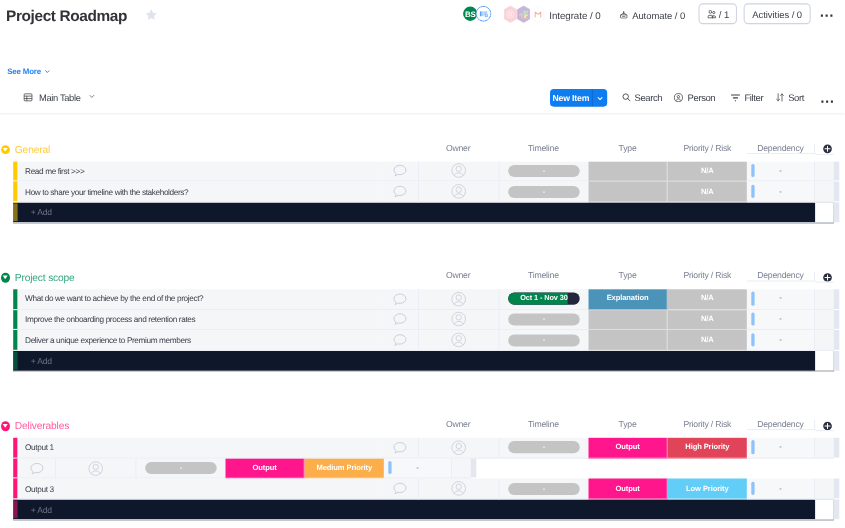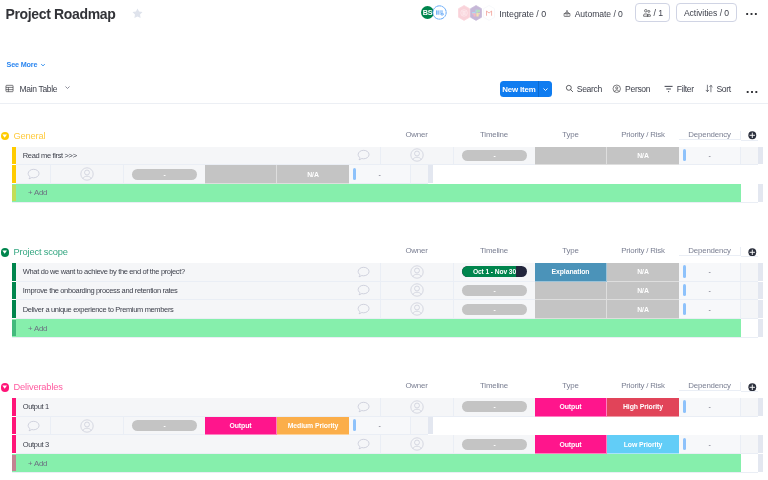--- a/index.html
+++ b/index.html
@@ -20,21 +20,21 @@
   .av { position:absolute; left:0; top:-0.2px; width:13px; height:13px; border-radius:50%; background:#00854d; color:#fff; font-size:7.2px;
         display:flex; align-items:center; justify-content:center; font-weight:bold; letter-spacing:-0.3px;}
   .av-add { position:absolute; left:11.2px; top:-1.2px; width:15px; height:15px; }
   .integ { position:absolute; left:457.8px; top:5.2px; display:flex; align-items:center; opacity:.72;}
   .hexi { display:block; margin-right:0.4px; }
   .tbtn { position:absolute; display:flex; align-items:center; gap:4px; font-size:8.6px; letter-spacing:-0.05px; color:#3c3f4a; }
   .tbtn-box { border:1px solid #d0d4e4; border-radius:4px; }
   .dots { font-size:13px; letter-spacing:0px; line-height:1; color:#323338; font-weight:bold;}
 
   
-  .tab { position:absolute; left:5px; top:83.5px; display:flex; align-items:flex-start; gap:5.5px; font-size:8.5px; letter-spacing:-0.33px; color:#3c3f4a; }
+  .tab { position:absolute; left:21px; top:83.5px; display:flex; align-items:flex-start; gap:5.5px; font-size:8.5px; letter-spacing:-0.33px; color:#3c3f4a; }
   .rule { position:absolute; left:0; right:0; height:1px; background:#eceff4; }
 
   
   .toolbar { position:absolute; left:0; top:0; width:768px; }
   .newitem { position:absolute; left:499.7px; top:81.3px; display:flex; align-items:stretch; background:#0f7cf0; color:#fff;
              border-radius:3.5px; height:15.7px; width:52.6px; font-size:7.9px; font-weight:bold; letter-spacing:-0.15px;}
   .newitem .lbl { width:38.5px; display:flex; align-items:center; justify-content:center; }
   .newitem .sep { width:0.9px; background:rgba(0,0,0,.14); }
   .newitem .cv { flex:1; display:flex; align-items:center; justify-content:center; }
   .tl { position:absolute; display:flex; align-items:center; gap:3.3px; font-size:8.6px; letter-spacing:-0.35px; color:#3c3f4a; top:83.5px; }
@@ -53,21 +53,21 @@
   .c-name { flex:1 1 auto; background:#f5f6f8; justify-content:flex-start; padding-left:6.8px; color:#3c3f4a;
             border-bottom:1px solid #eaeef5; }
   .c-chat { width:34px; background:#f5f6f8; border-bottom:1px solid #eaeef5;}
   .c-owner { width:73px; background:#f5f6f8; border-left:1px solid #eaeef5; border-bottom:1px solid #eaeef5;}
   .c-time { width:82px; background:#f5f6f8; border-left:1px solid #eaeef5; border-bottom:1px solid #eaeef5;}
   .c-type { width:72px; border-bottom:1px solid rgba(255,255,255,.45); border-right:1px solid rgba(255,255,255,.45);}
   .c-pri { width:72px; border-bottom:1px solid rgba(255,255,255,.45);}
   .c-dep { width:62px; background:#f7f8fa; position:relative; border-bottom:1px solid #eaeef5; border-right:1px solid #eaeef5;}
   .c-pad { width:17px; background:#f5f6f8; border-bottom:1px solid #eaeef5; position:relative;}
   .scrollstrip { position:absolute; left:16.6px; top:0; bottom:0; width:5.2px; background:#e3e7f0; }
-  .addrow { display:flex; height:18.8px; align-items:center; border-bottom:1px solid #eaeef5; background:#86efac; }
+  .addrow { display:flex; height:18.8px; align-items:center; border-bottom:1px solid #eaeef5; background:#0f172a; }
   .addrow .bar { width:4px; height:16.5px; flex:none; align-self:flex-start; margin-top:0.5px;}
   .addrow .lbl { font-size:7.8px; letter-spacing:-0.2px; color:#6b6f80; padding-left:12px; }
 
   .pill { width:64.5px; height:11px; border-radius:5.5px; position:relative; overflow:hidden; display:flex; align-items:center; justify-content:center; color:#fff; font-size:6.2px; font-weight:bold; }
   .pillfill { position:absolute; left:0; top:0; bottom:0; border-radius:5.5px 0 0 5.5px; }
   .pill b { position:relative; z-index:2; font-weight:bold; font-size:6.7px; letter-spacing:-0.1px;}
   .depbar { position:absolute; left:4px; top:2.3px; bottom:3px; width:2.8px; background:#8ec2fb; border-radius:1.5px; }
   .c-type span, .c-pri span { color:#fff; font-weight:bold; font-size:6.9px; letter-spacing:-0.1px;}
   .c-dep span { color:#676879; font-size:7px; position:relative; z-index:2;}
   .depbar { z-index:3; }
@@ -281,20 +281,21 @@
             <span class="cell c-dep">
               <i class="depbar"></i>
               <span>-</span>
             </span>
             <span class="cell c-pad">
               <i class="scrollstrip"></i>
             </span>
           </div>
           <div class="row">
             <span class="bar" style="background:#ffcb00"></span>
+            <span class="cell c-name">How to share your timeline with the stakeholders?</span>
             <span class="cell c-chat">
               <svg width="13" height="12" viewBox="0 0 26 24" fill="none" stroke="#c3c6d4" stroke-width="1.5" style="display:block">
                 <path d="M13.2 2.6c-6 0-10.9 3.8-10.9 8.5 0 2.6 1.5 4.9 3.8 6.4-.2 1.6-.9 3-2 4 2.4-.3 4.2-1.4 5.3-2.4 1.2.3 2.5.5 3.8.5 6 0 10.9-3.8 10.9-8.5S19.2 2.6 13.2 2.6z" stroke-linejoin="round"></path>
               </svg>
             </span>
             <span class="cell c-owner">
               <svg width="14" height="14" viewBox="0 0 28 28" fill="none" stroke="#c9ccd8" stroke-width="1.45" style="display:block">
                 <circle cx="14" cy="14" r="12.4"></circle>
                 <circle cx="14" cy="11" r="4.9"></circle>
                 <path d="M5.4 23.6c1.5-3.3 4.8-5.2 8.6-5.2s7.1 1.9 8.6 5.2"></path>

